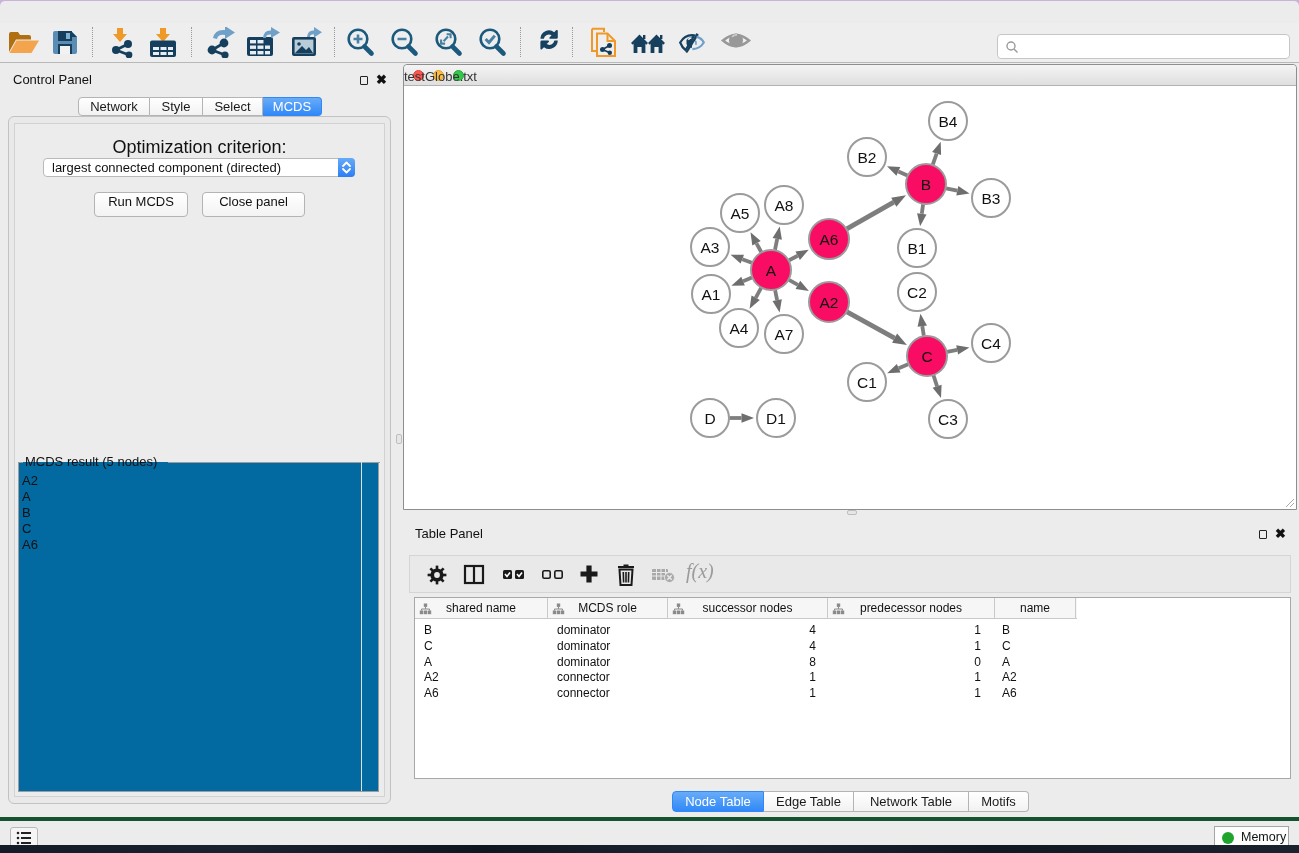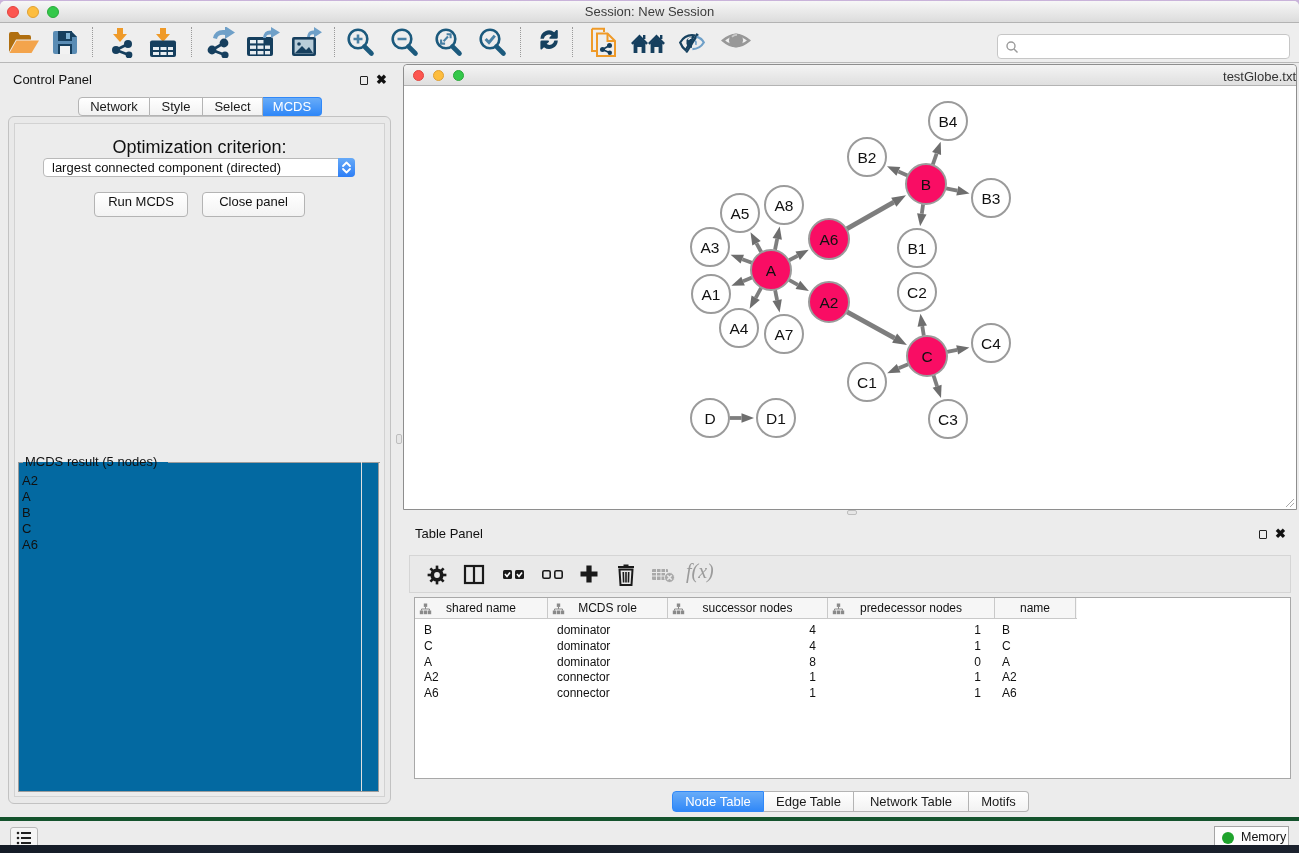--- a/index.html
+++ b/index.html
@@ -66,21 +66,21 @@
   #nw { position:absolute; left:403px; top:63px; width:894px; height:446px;
     background:#fff; border:1px solid #8e8e8e; border-radius:4px 4px 0 0;
     }
   #nw-tb { position:absolute; left:0; top:0; width:100%; height:21px;
     background:linear-gradient(#f4f4f4,#dfdfdf); border-bottom:1px solid #b3b3b3;
     border-radius:4px 4px 0 0; }
   #nw-tb .tl { top:5px; width:11px; height:11px; }
   #nw-tb .t-red { left:9px;  background:#fc5650; border:1px solid #e2443f; }
   #nw-tb .t-yel { left:29px; background:#fdbd3e; border:1px solid #e0a032; }
   #nw-tb .t-grn { left:49px; background:#34c84a; border:1px solid #2aa93b; }
-  #nw-tb .title { position:absolute; top:4px; width:100%; text-align:right;
+  #nw-tb .title { position:absolute; top:4px; width:100%; text-align:left;
     font-size:13px; color:#333; }
   #graph { position:absolute; left:0; top:21px; }
   
   .divdot { position:absolute; background:#e6e6e6; border:1px solid #bdbdbd; border-radius:2px; }
   
   #tp-title { position:absolute; left:415px; top:525px; font-size:13px; color:#111; }
   #tp-btns { position:absolute; left:1259px; top:525px; font-size:13px; color:#111; }
   #tp-toolbar { position:absolute; left:409px; top:554px; width:882px; height:38px;
     background:#e9e9e9; border:1px solid #d5d5d5; }
   #tbl { position:absolute; left:414px; top:596px; width:877px; height:182px;
@@ -102,26 +102,20 @@
     background:#f5f5f5; border:1px solid #b9b9b9; border-radius:3px; }
   #sb-mem { position:absolute; right:10px; top:5px; width:75px; height:23px;
     background:#fdfdfd; border:1px solid #a5a5a5; border-radius:0;
     font-size:12.5px; color:#111; line-height:21px; padding-left:26px; }
   #sb-mem .dot { position:absolute; left:7px; top:5px; width:12px; height:12px;
     border-radius:50%; background:#1fa32c; }
 </style>
 </head>
 <body>
 <div id="win">
-  <div id="titlebar">
-    <div class="tl t-red"></div>
-      <div class="tl t-yel"></div>
-      <div class="tl t-grn"></div>
-    <div class="title">Session: New Session</div>
-  </div>
   <div id="toolbar">
     <div class="tbi" style="left:6px;top:4px;width:36px;height:31px;"><svg width="36" height="31" viewBox="0 0 36 31">
 <path d="M3 7 Q3 5 5 5 L12 5 L14 8 L23 8 Q25 8 25 10 L25 12.5 L10 12.5 L3 25 Z" fill="#b06f10"></path>
 <path d="M10.5 13.5 L33 13.5 L25.5 26 L3.5 26 Z" fill="#f3a44c"></path>
 </svg></div>
 <div class="tbi" style="left:51px;top:4px;width:28px;height:31px;"><svg width="28" height="31" viewBox="0 0 28 31">
 <path d="M2 6 Q2 4 4 4 L20 4 L26 10 L26 25 Q26 27 24 27 L4 27 Q2 27 2 25 Z" fill="#5a8cb4"></path>
 <path d="M7 4 L21 4 L21 14 L7 14 Z" fill="#163f5e"></path>
 <path d="M20 4 L26 10 L20 10 Z" fill="#163f5e"></path>
 <rect x="15" y="6" width="4" height="6" fill="#7fb2d4"></rect>

